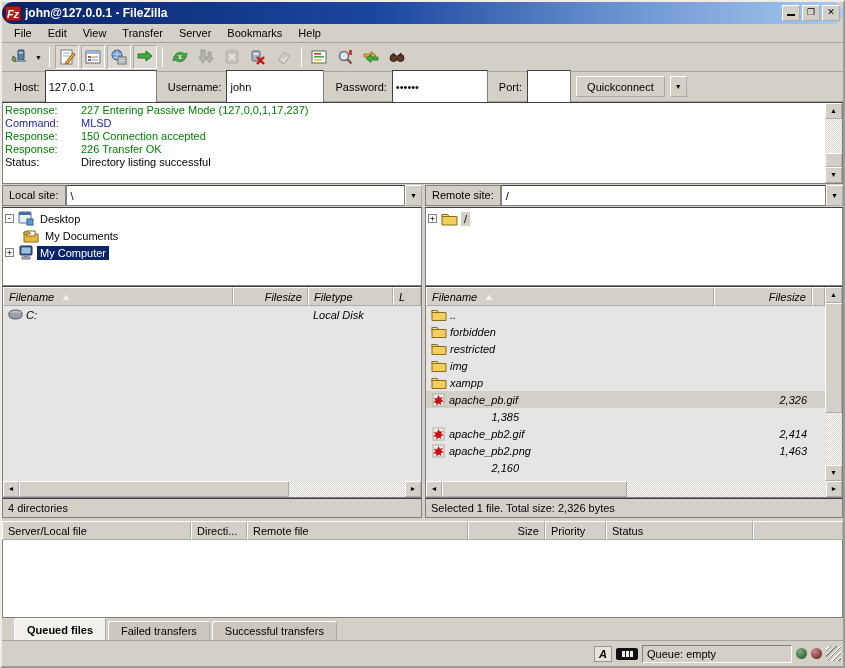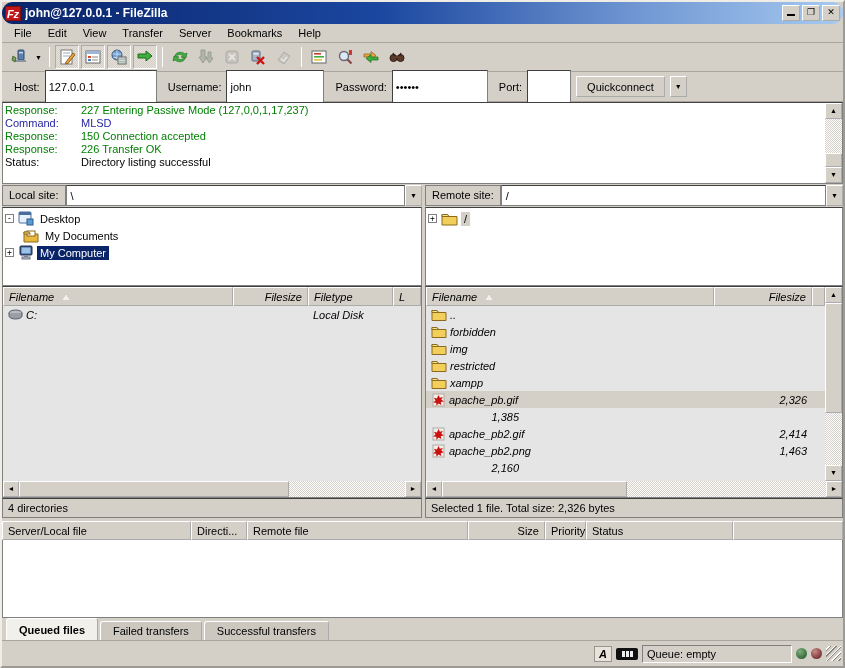--- a/index.html
+++ b/index.html
@@ -93,21 +93,21 @@
 
   
   .statusrow { height:20px; flex:0 0 20px; display:flex; }
   .statuscell { border:1px solid #808080; border-top-color:#404040; background:#d4d0c8; padding:3px 5px; white-space:nowrap; overflow:hidden;}
 
   
   .queue { flex:1 1 auto; display:flex; flex-direction:column; margin-top:3px; overflow:hidden;}
   .queue-body { flex:1 1 auto; background:#fff; border:1px solid #808080; border-top:none; }
 
   
-  .tabs { height:23px; flex:0 0 23px; display:flex; align-items:flex-end; padding-left:4px; background:#d4d0c8; border-bottom:1px solid #aaa69e;}
+  .tabs { height:23px; flex:0 0 23px; display:flex; align-items:flex-end; padding-left:12px; background:#d4d0c8; border-bottom:1px solid #aaa69e;}
   .tab { padding:3px 12px 4px; border:1px outset #fff; border-bottom:none; background:#ccc8c0; margin-right:2px; border-radius:3px 3px 0 0; height:19px;}
   .tab.active { background:#f2f0ea; font-weight:bold; height:22px; padding-top:5px; }
 
   
   .bottombar { height:25px; flex:0 0 25px; display:flex; align-items:center; justify-content:flex-end; gap:4px; padding:2px 2px 2px 6px; background:#d4d0c8;}
   .dt-icon { width:18px; height:16px; border:1px solid #9a968e; background:#e8e4dc; font-style:italic; font-weight:bold; font-size:11px; text-align:center; line-height:14px;}
   .badge { width:22px; height:12px; background:#111; border-radius:2px; display:flex; align-items:center; justify-content:center; gap:1px; }
   .badge i { display:block; width:3px; height:6px; background:#eee; }
   .queue-panel { width:150px; height:18px; border:1px solid #808080; border-bottom-color:#fff; border-right-color:#fff; padding:2px 4px; white-space:nowrap; overflow:hidden;}
   .led { width:11px; height:11px; border-radius:50%; flex:0 0 auto; }
@@ -443,35 +443,35 @@
                   </div>
               </div>
               <div class="lv-row">
                 <div class="cell" style="width:288px">
                     <span class="ficon">
                       <svg width="16" height="13" viewBox="0 0 16 13">
                         <path d="M1 2.5 h5 l1.5 2 H15 v8 H1z" fill="#f2cf5a" stroke="#8c6b1d"></path>
                         <path d="M1 2.5 h5 l1.5 2 H1z" fill="#f9e49a" stroke="#8c6b1d"></path>
                       </svg>
                     </span>
-                    <span>img</span>
+                    <span>restricted</span>
                   </div>
                 <div class="cell right" style="width:98px">
                     <span></span>
                   </div>
               </div>
               <div class="lv-row">
                 <div class="cell" style="width:288px">
                     <span class="ficon">
                       <svg width="16" height="13" viewBox="0 0 16 13">
                         <path d="M1 2.5 h5 l1.5 2 H15 v8 H1z" fill="#f2cf5a" stroke="#8c6b1d"></path>
                         <path d="M1 2.5 h5 l1.5 2 H1z" fill="#f9e49a" stroke="#8c6b1d"></path>
                       </svg>
                     </span>
-                    <span>restricted</span>
+                    <span>img</span>
                   </div>
                 <div class="cell right" style="width:98px">
                     <span></span>
                   </div>
               </div>
               <div class="lv-row">
                 <div class="cell" style="width:288px">
                     <span class="ficon">
                       <svg width="16" height="13" viewBox="0 0 16 13">
                         <path d="M1 2.5 h5 l1.5 2 H15 v8 H1z" fill="#f2cf5a" stroke="#8c6b1d"></path>
@@ -565,21 +565,21 @@
         </div>
       <div class="hcell" style="width:56px">
           <span>Directi...</span>
         </div>
       <div class="hcell" style="width:221px">
           <span>Remote file</span>
         </div>
       <div class="hcell right" style="width:77px">
           <span>Size</span>
         </div>
-      <div class="hcell" style="width:41px">
+      <div class="hcell" style="width:61px">
           <span>Priority</span>
         </div>
       <div class="hcell" style="width:147px">
           <span>Status</span>
         </div>
       <div class="hcell" style="flex:1"></div>
     </div>
     <div class="queue-body"></div>
   </div>
 

